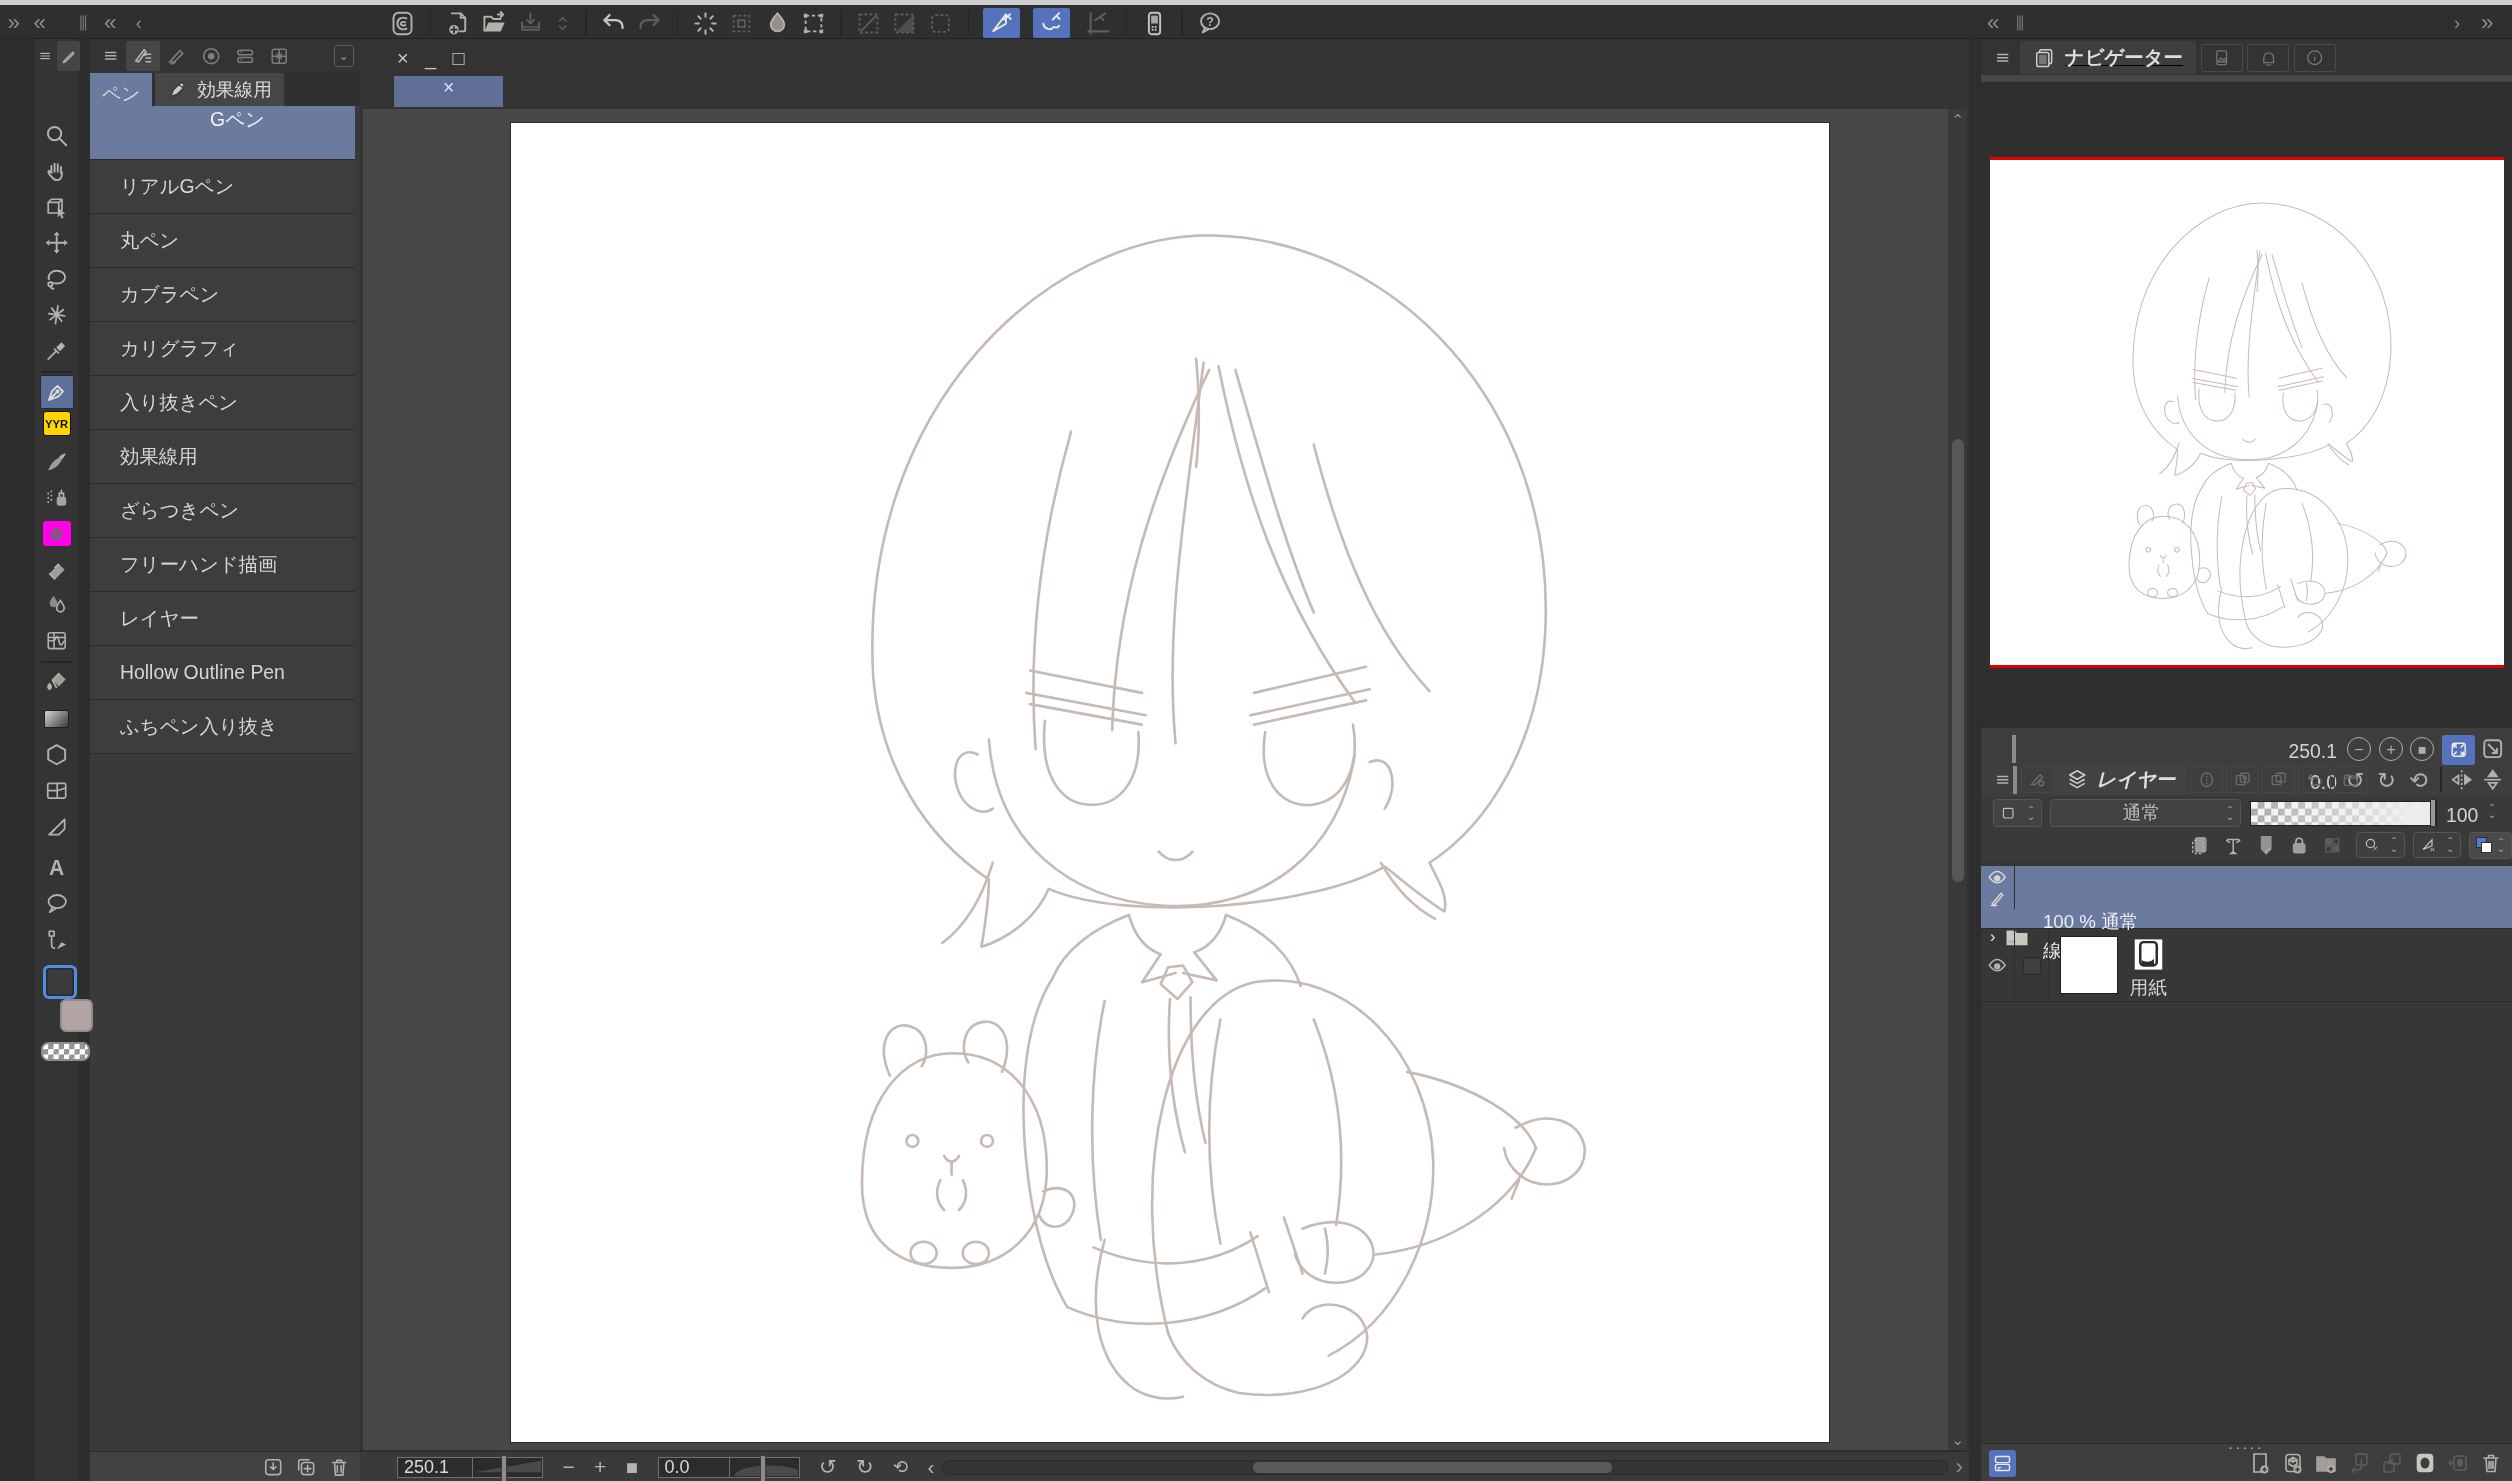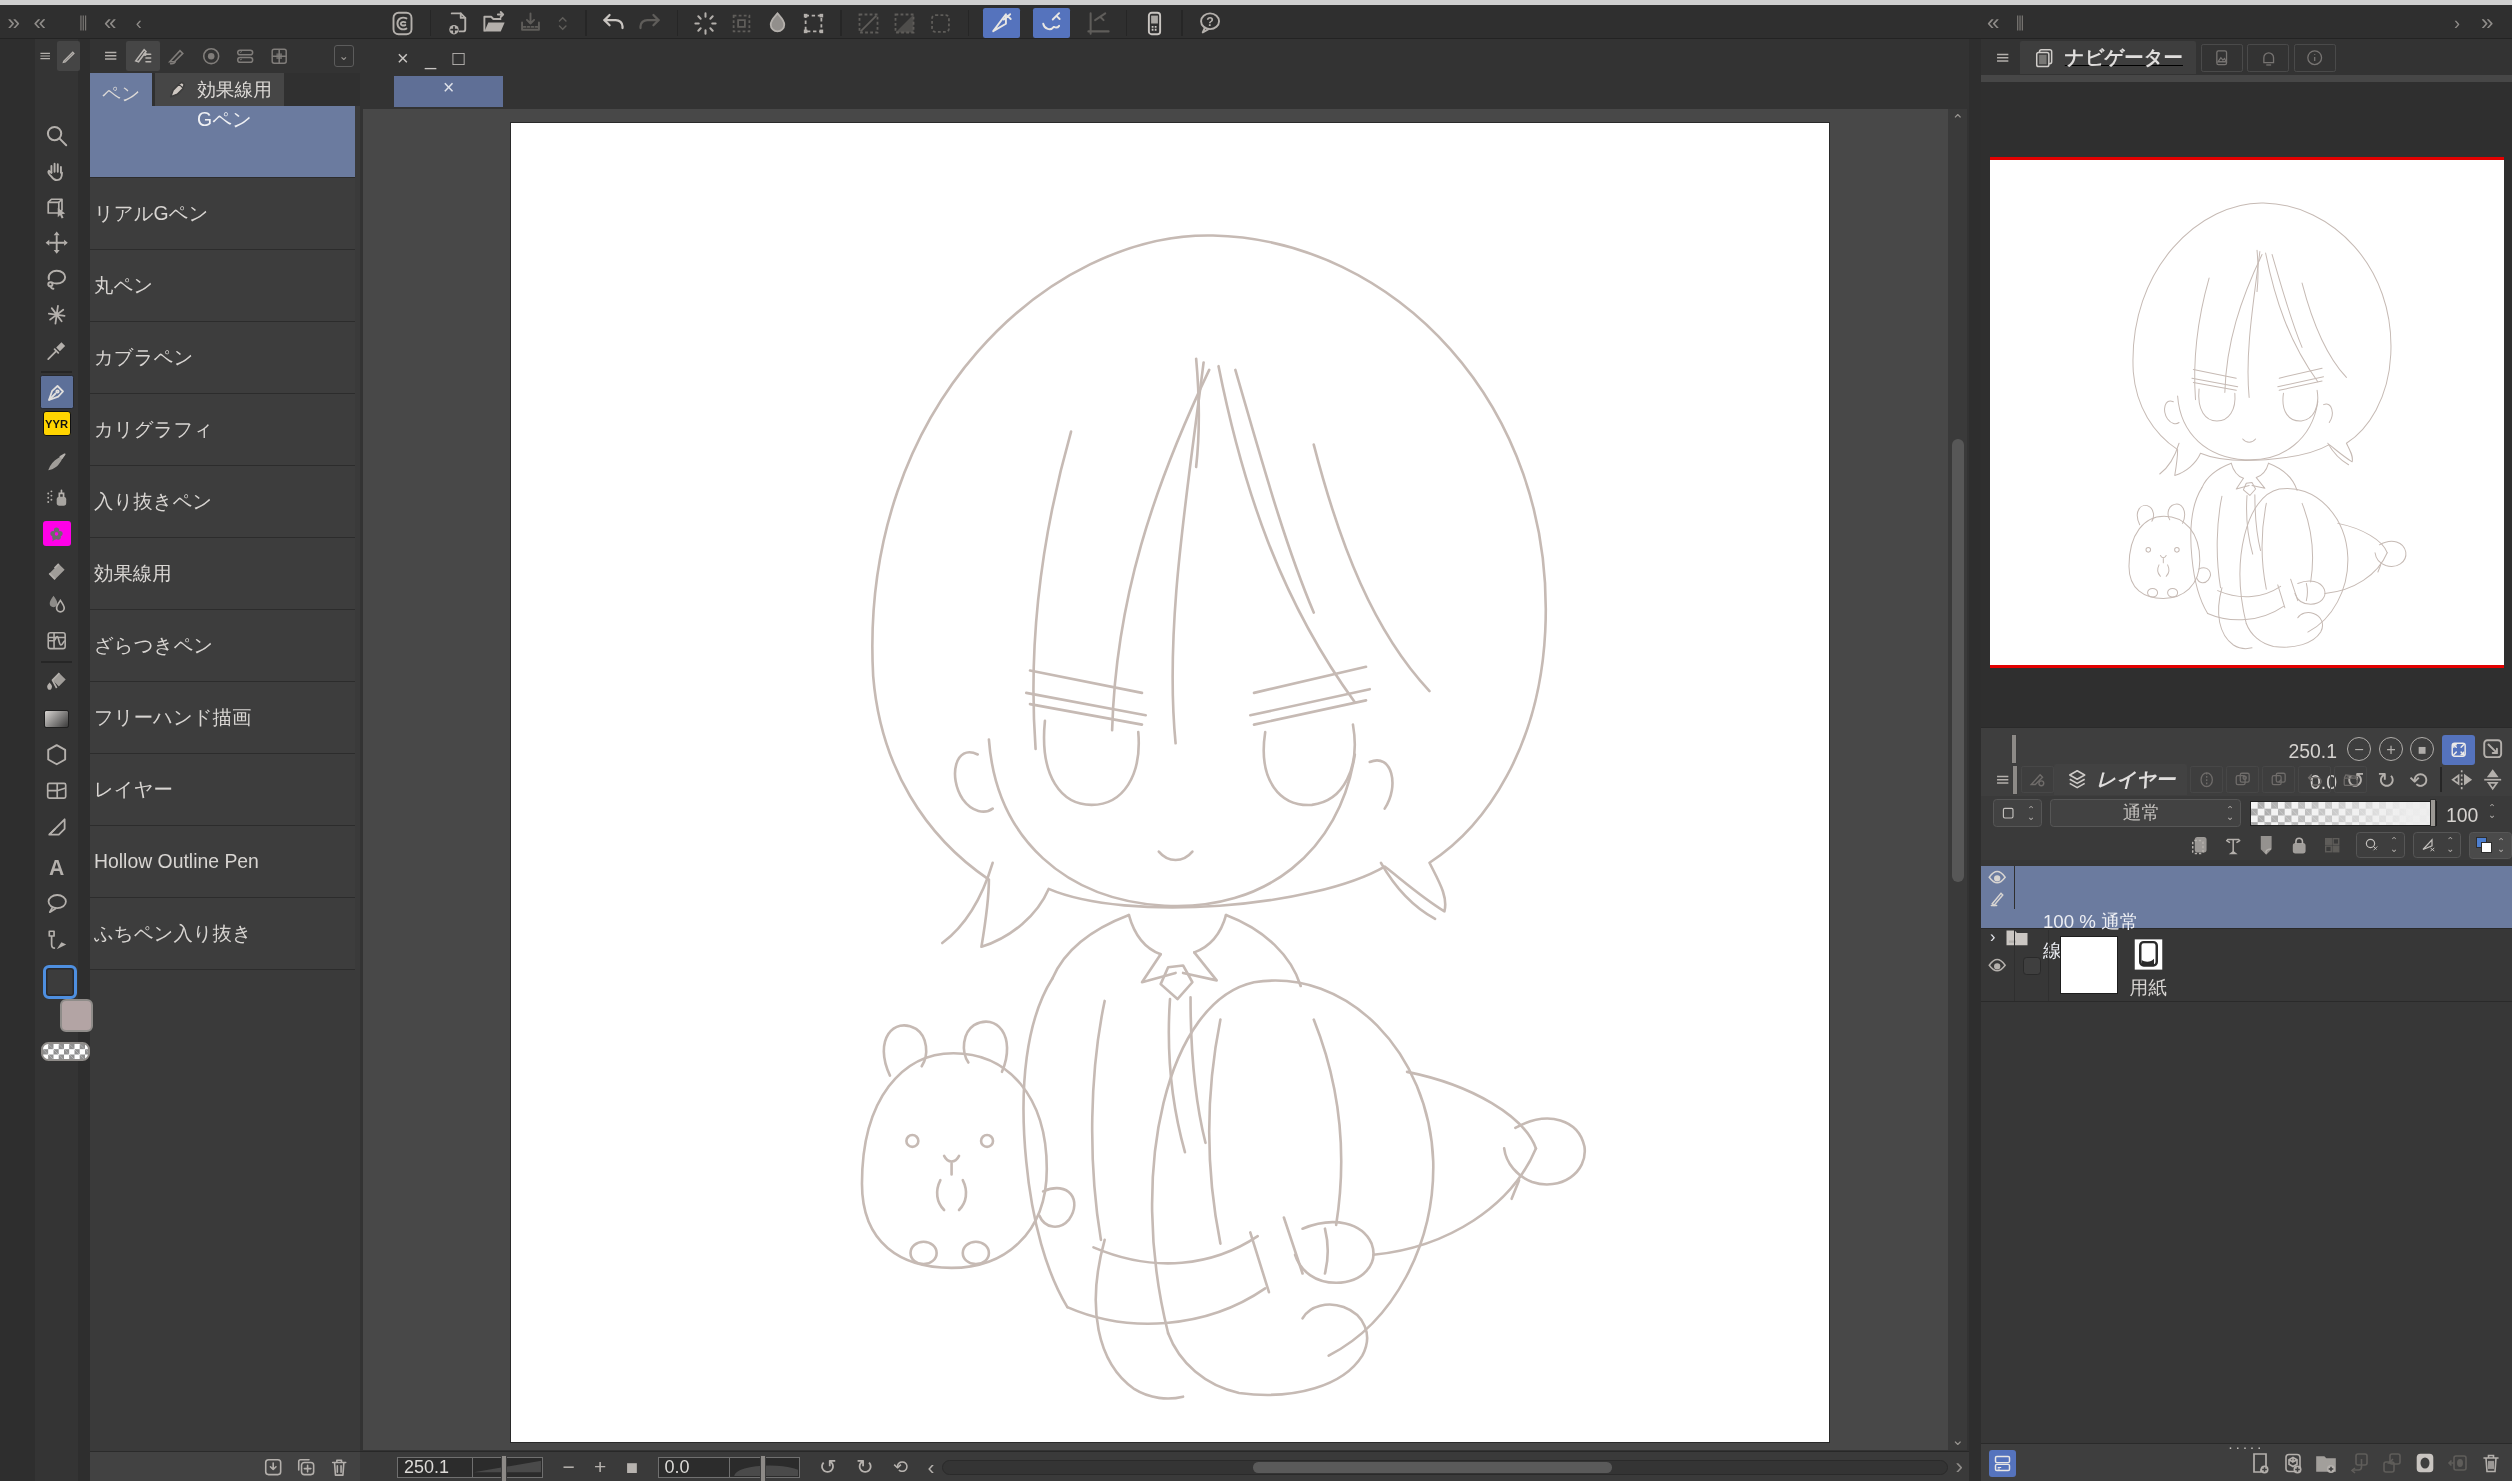--- a/index.html
+++ b/index.html
@@ -34,21 +34,21 @@
     background-size:10.5px 10.5px;background-position:0 0,5.2px 5.2px;background-color:#fff;}
   
   #subtool{left:90px;top:39px;width:271px;height:1443px;background:#3a3a3a;}
   .sthdr{position:absolute;top:0;left:0;width:271px;height:34px;background:#333;display:flex;align-items:center;}
   .sttab{width:34px;height:30px;display:flex;align-items:center;justify-content:center;color:#807d7a;}
   .sttab.on{background:#464646;border-radius:2.2px;color:#b9b5b1;}
   .grouptabs{position:absolute;top:34px;left:0;width:271px;height:33px;display:flex;background:#303030;}
   .gtab{height:33px;display:flex;align-items:center;gap:7.5px;padding:0 12px;font-size:18.7px;color:#dddad7;background:#464646;margin-right:3px;}
   .gtab.on{background:#6b7b9f;}
   .stlist{position:absolute;top:67px;left:0;width:265px;}
-  .strow{height:72px;display:flex;align-items:center;padding-left:4px;font-size:19.4px;color:#d8d5d2;background:#3d3d3d;border-bottom:1.5px solid #2c2c2c;}
+  .strow{height:54px;display:flex;align-items:center;padding-left:30px;font-size:19.4px;color:#d8d5d2;background:#3d3d3d;border-bottom:1.5px solid #2c2c2c;}
   .strow.sel{background:#6b7b9f;color:#f0f1f4;}
   .staddrow{height:57px;display:flex;align-items:center;justify-content:center;gap:10.5px;color:#cfccc9;font-size:19.4px;}
   .stfoot{position:absolute;left:0;top:1412px;width:271px;height:31px;background:#424242;border-top:1.5px solid #2b2b2b;display:flex;align-items:center;justify-content:flex-end;gap:10.5px;padding-right:10.5px;color:#b4b0ac;}
   
   #canvasarea{left:360px;top:39px;width:1609px;height:1443px;background:#333;}
   #winctrl{position:absolute;left:37px;top:7.5px;display:flex;gap:16.4px;color:#c9c6c3;font-size:20px;}
   #titletext{position:absolute;left:0;top:9px;width:1609px;text-align:center;color:#c9c7c5;font-size:20px;font-weight:bold;}
   #doctab{position:absolute;left:34px;top:37px;height:31px;padding:0 16.4px;background:#5f6f96;display:flex;align-items:center;gap:10.5px;
     color:#eef0f5;font-size:19.4px;font-weight:bold;}
   #viewport{position:absolute;left:3px;top:70px;width:1585px;height:1341px;background:#484848;overflow:hidden;}

